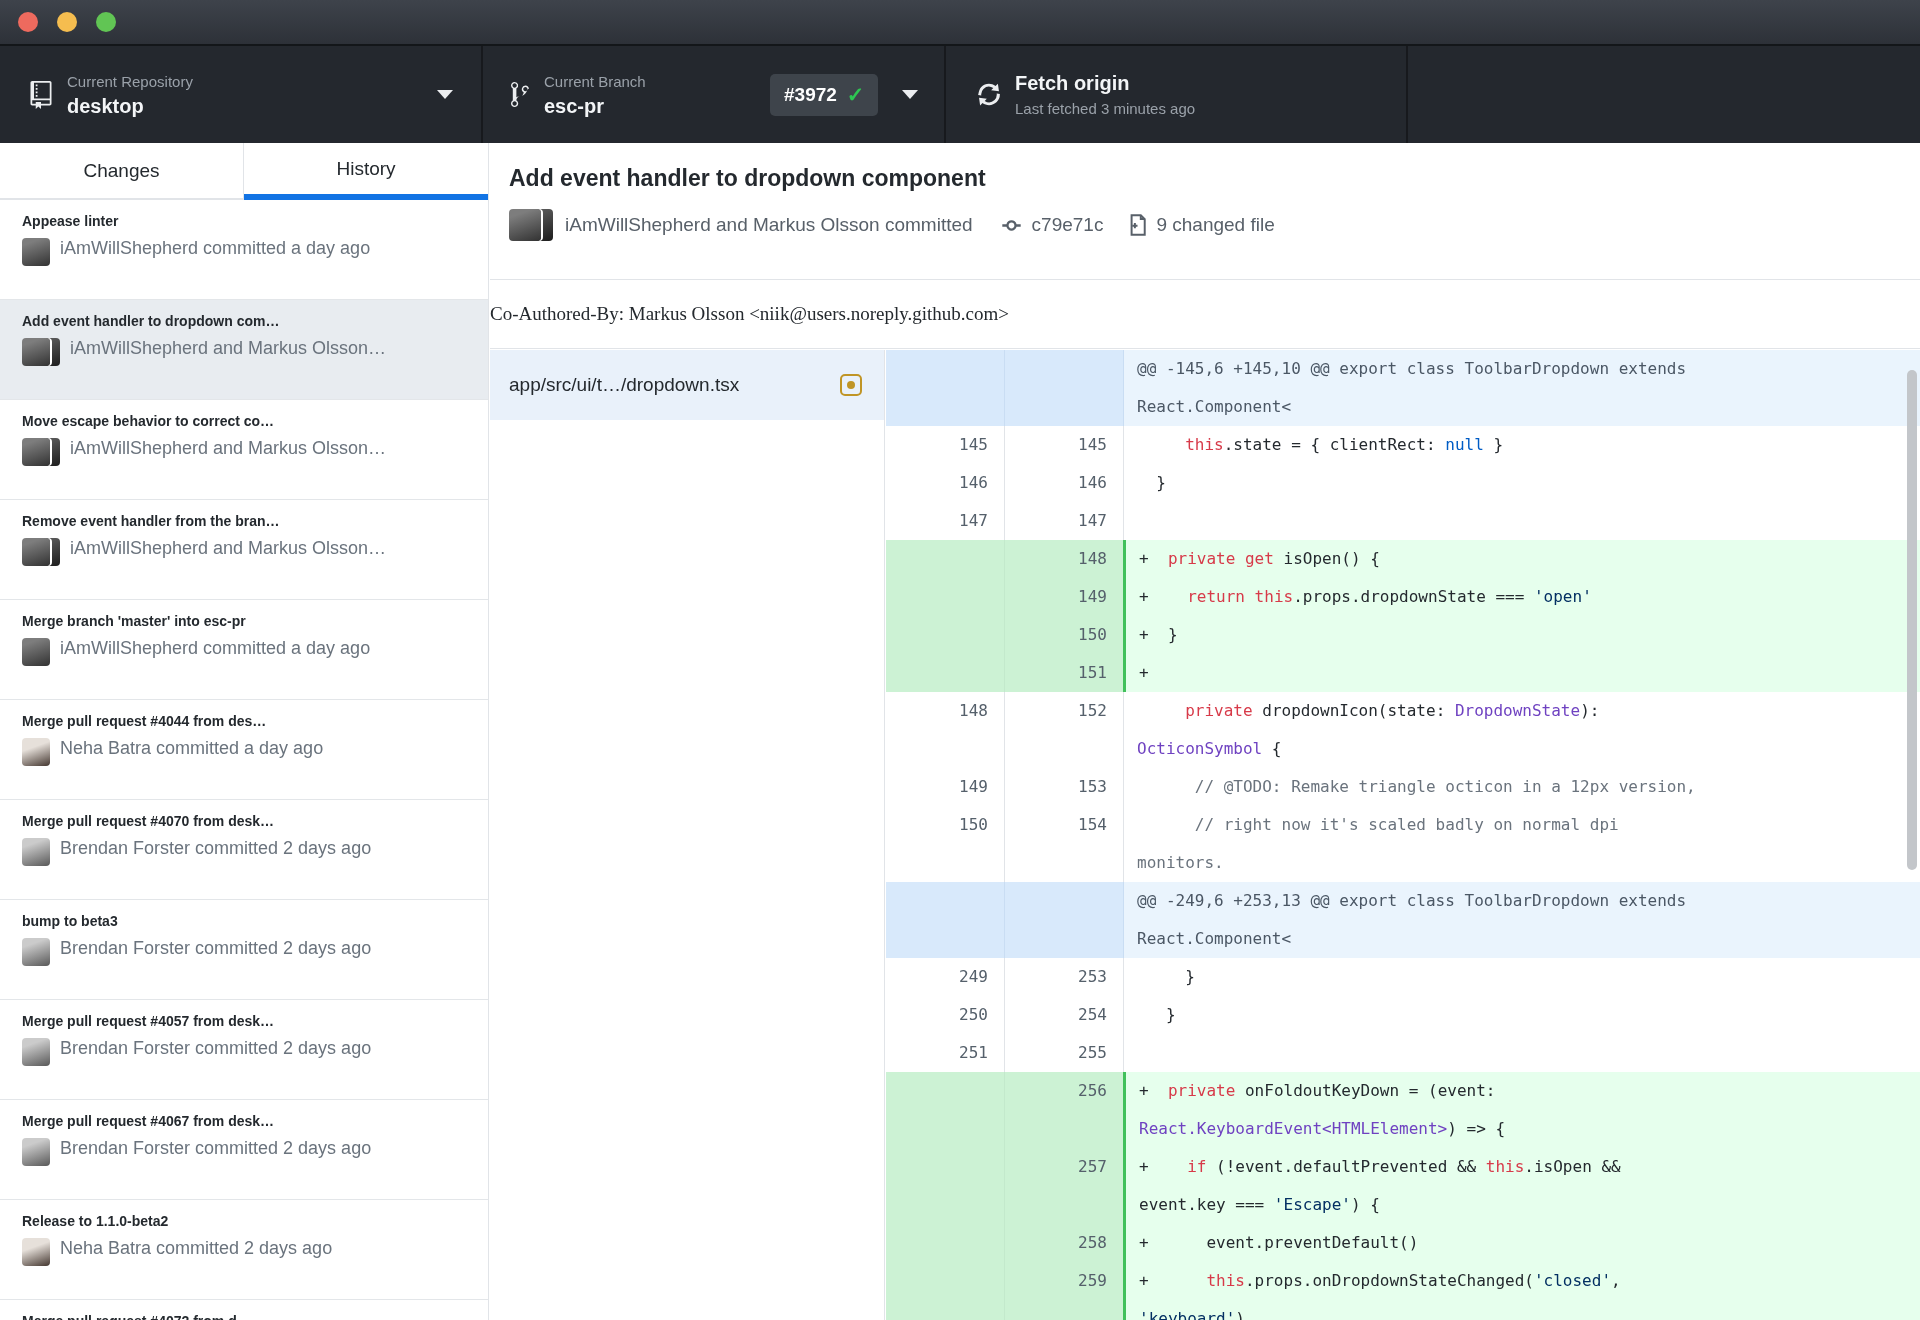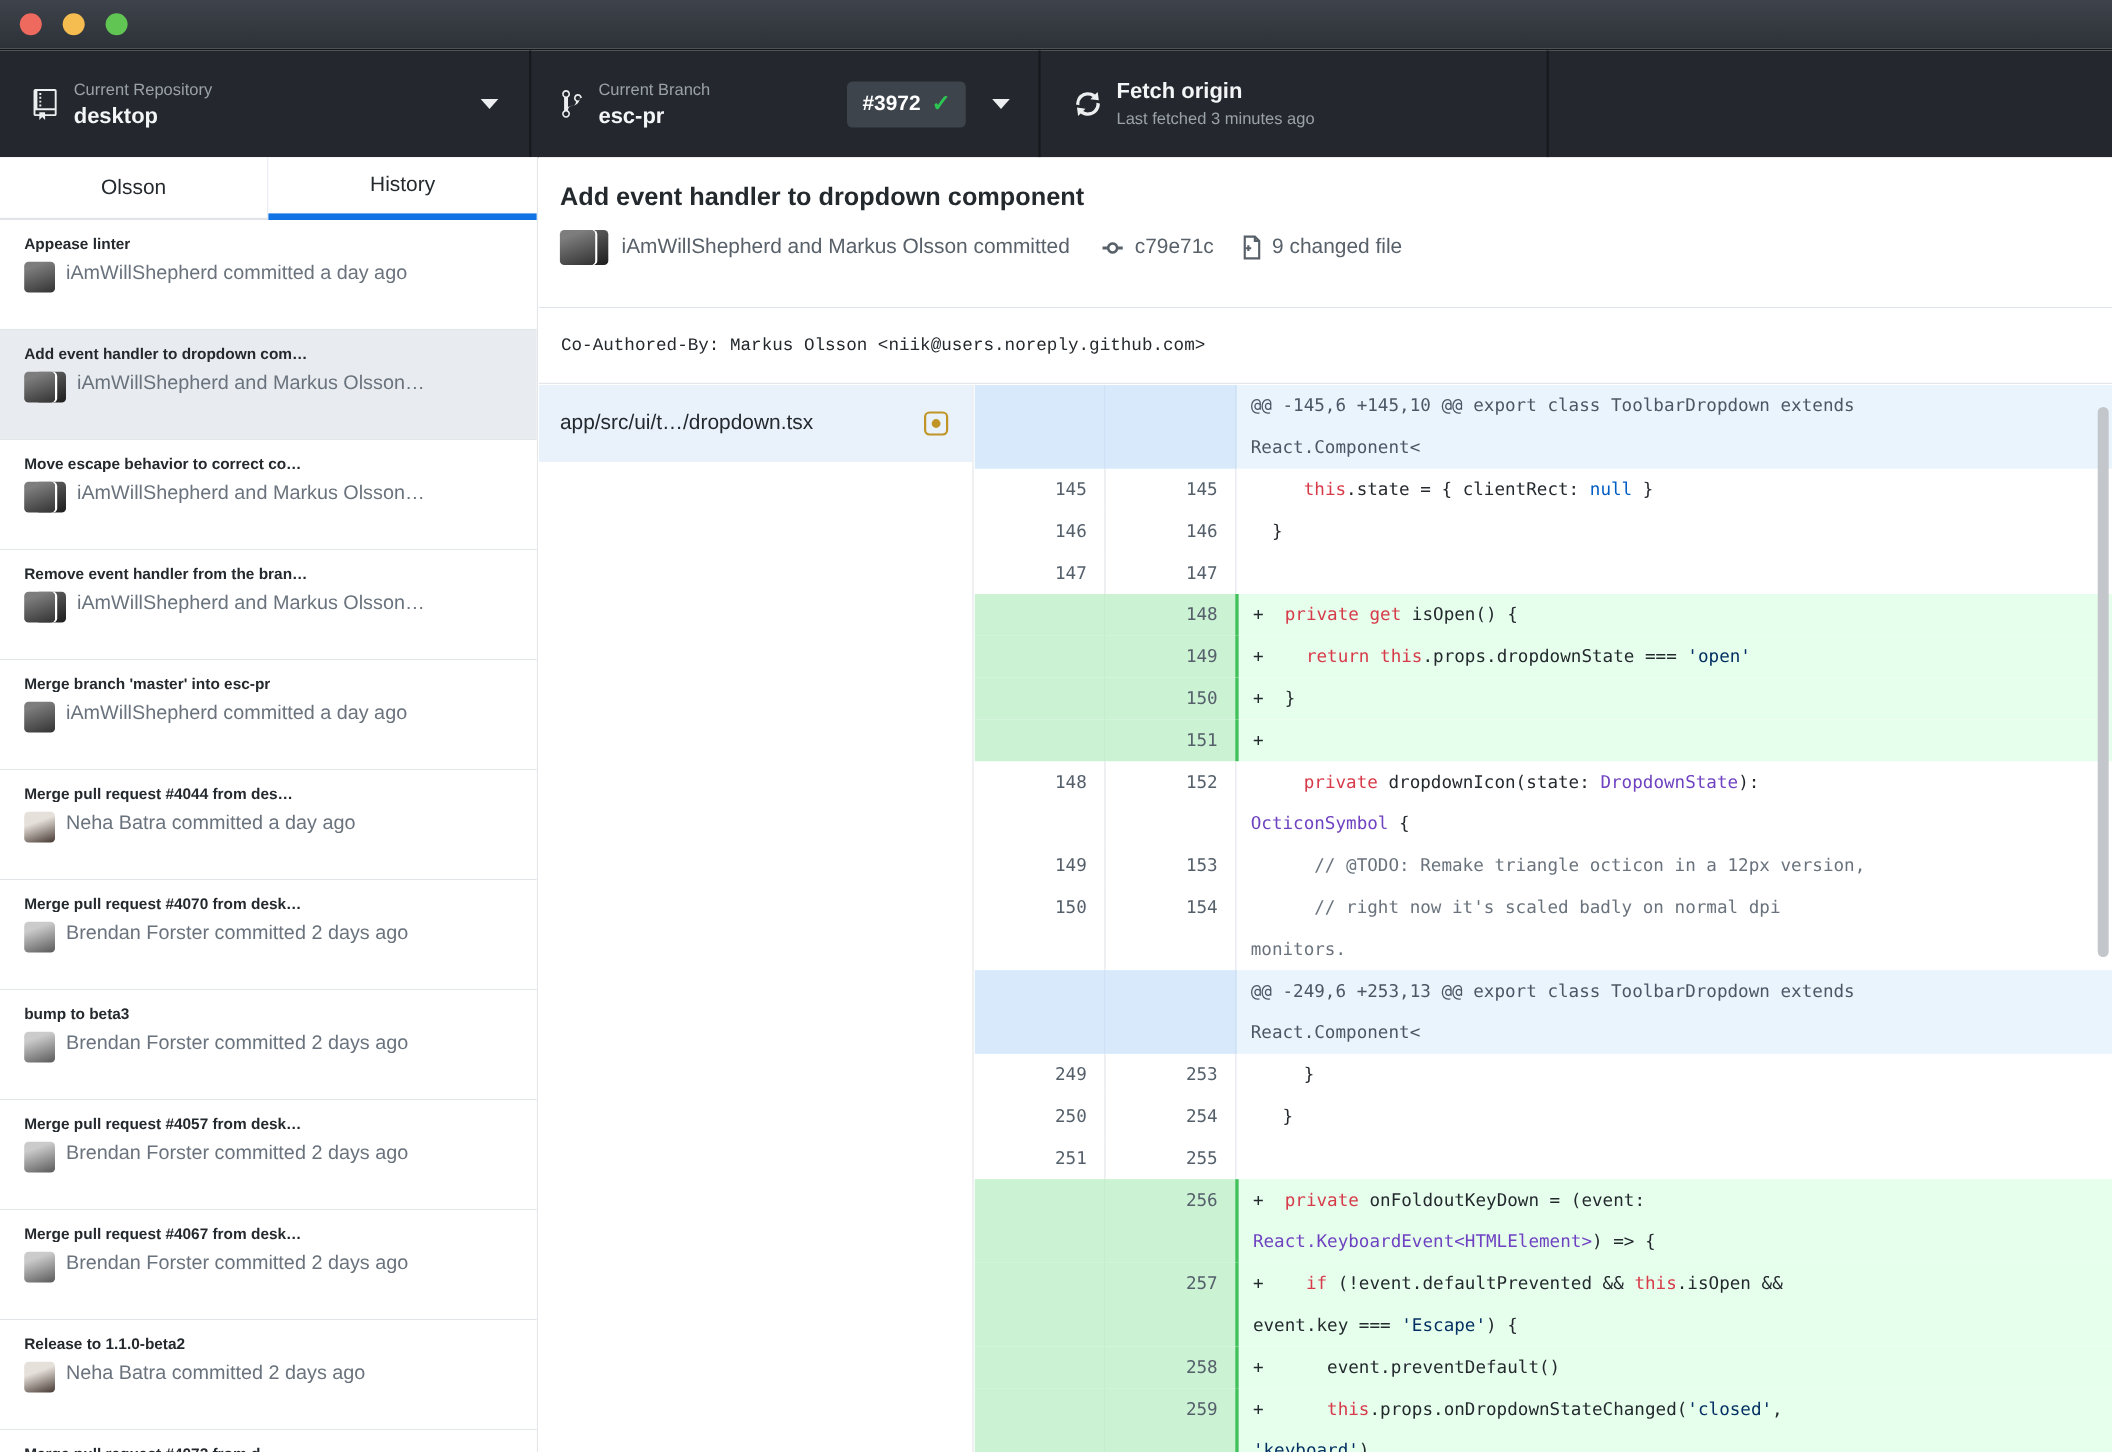--- a/index.html
+++ b/index.html
@@ -61,22 +61,22 @@
     background:#fff; border-bottom:1px solid #e1e4e8; padding:22px 0 0 19px; }
   .mtitle { font-size:23px; font-weight:bold; color:#24292e; }
   .mmeta { display:flex; align-items:center; margin-top:17px; color:#586069; font-size:19px; }
   .mmeta .av-stack.lg { width:44px; height:32px; }
   .mmeta .av-stack.lg .av { width:32px; height:32px; }
   .mmeta .av-stack.lg .av:nth-child(2){ left:12px; }
   .mmeta .byline { margin-left:12px; }
   .mmeta .micon { margin-left:26px; margin-right:8px; }
   .mmeta .micon2 { margin-left:24px; margin-right:8px; }
   .coauthor { position:absolute; left:490px; top:280px; right:0; height:69px; background:#fff;
-    border-bottom:1px solid #e1e4e8; display:flex; align-items:center; padding-left:20px;
-    font-family:Liberation Mono, monospace; font-size:16px; color:#24292e; }
+    border-bottom:1px solid #e1e4e8; display:flex; align-items:center; 
+    font-family:Liberation Serif, serif; font-size:19px; color:#24292e; }
 
   
   .filepanel { position:absolute; left:490px; top:350px; width:395px; bottom:0;
     background:#fff; border-right:1px solid #e1e4e8; }
   .filerow { height:70px; background:#e9f1fa; display:flex; align-items:center;
     padding:0 22px 0 19px; }
   .fname { font-size:19px; color:#24292e; flex:1 1 auto; white-space:nowrap; overflow:hidden; }
   .fmod { width:22px; height:22px; border:2px solid #c09526; border-radius:5px;
     position:relative; flex:0 0 auto; }
   .fmod::after { content:""; position:absolute; left:5px; top:5px; width:8px; height:8px;
@@ -145,21 +145,21 @@
         </svg>
       <div class="tcol">
         <div class="tvalue">Fetch origin</div>
         <div class="tlabel">Last fetched 3 minutes ago</div>
       </div>
     </div>
   </div>
 
   <div class="sidebar">
     <div class="tabs">
-      <div class="tab">Olsson</div>
+      <div class="tab">Changes</div>
       <div class="tab active">History</div>
     </div>
     <div id="commit-list">
         <div class="crow">
           <div class="ctitle">Appease linter</div>
           <div class="cmeta">
             <span class="av will"></span>
             <span class="metatext">iAmWillShepherd committed a day ago</span>
           </div>
         </div>

